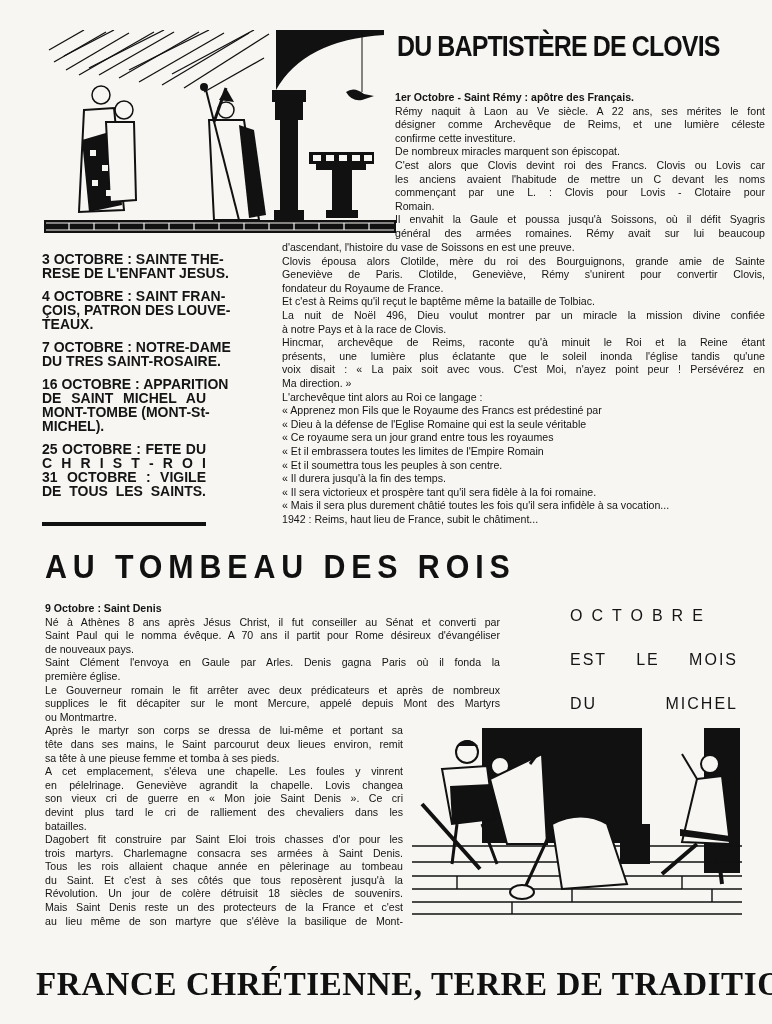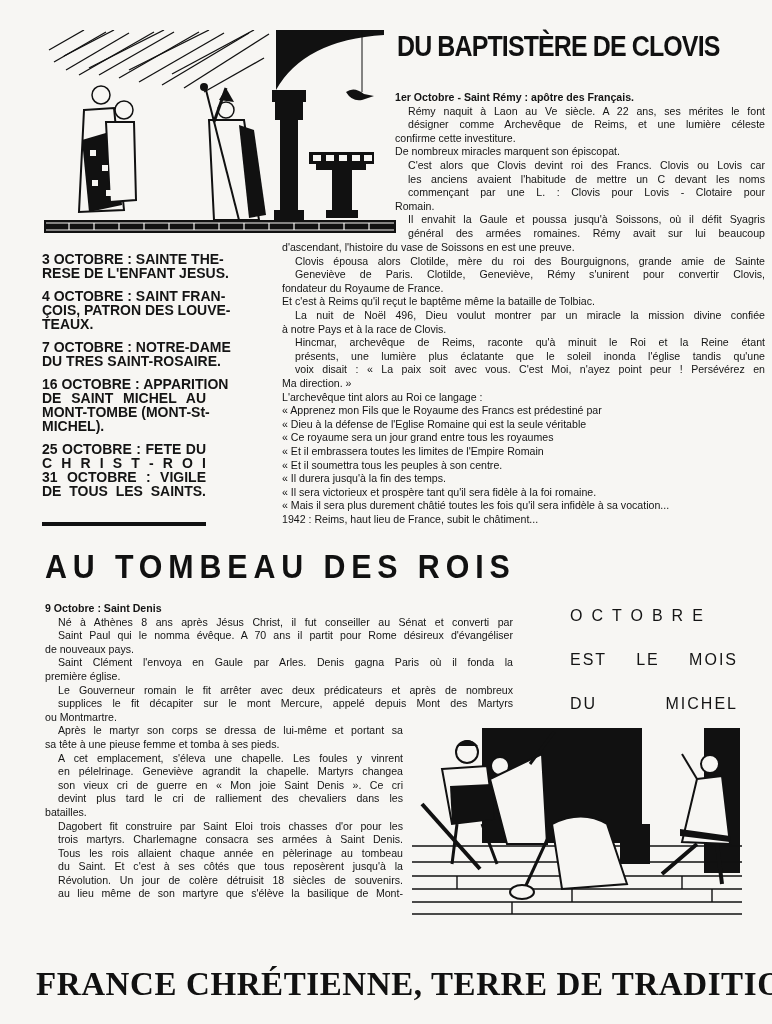--- a/index.html
+++ b/index.html
@@ -9,21 +9,21 @@
     font-family: "Liberation Sans", "DejaVu Sans", sans-serif;
   }
   .abs { position: absolute; }
   .title1 {
     left: 397px; top: 30px; font-family: "Liberation Sans", sans-serif;
     font-weight: bold; font-size: 29px; letter-spacing: -1px; transform: scaleX(0.86);
     transform-origin: left top; white-space: nowrap; color: #111;
   }
   .body-text { font-size: 10.6px; line-height: 13.6px; white-space: nowrap; }
   .body-text .ln { display: block; }
-  .body-text .ln.justify { text-align: justify; text-align-last: justify; margin-left: 13px; }
+  .body-text .ln.justify { text-align: justify; text-align-last: justify; }
   .sub-head { font-weight: bold; }
   .col-right { left: 395px; top: 91px; width: 370px; }
   .col-wide { left: 282px; top: 238px; width: 483px; }
   .feasts { left: 42px; top: 252px; width: 164px; font-weight: bold; font-size: 14px; line-height: 14px; }
   .feast { margin-bottom: 9px; }
   .feast .ln { display: block; text-align: justify; text-align-last: justify; white-space: nowrap; }
   .feast .ln.last { text-align-last: left; }
   .rule { left: 42px; top: 522px; width: 164px; height: 4px; background: #111; }
   .title2 {
     left: 45px; top: 548px; font-weight: bold; font-size: 33px; letter-spacing: 6.4px;
@@ -201,31 +201,33 @@
   <span class="ln sub-head">9 Octobre : Saint Denis</span>
   <span class="ln justify" style="width:455px">Né à Athènes 8 ans après Jésus Christ, il fut conseiller au Sénat et converti par</span>
   <span class="ln justify" style="width:455px">Saint Paul qui le nomma évêque. A 70 ans il partit pour Rome désireux d'évangéliser</span>
   <span class="ln">de nouveaux pays.</span>
   <span class="ln justify" style="width:455px">Saint Clément l'envoya en Gaule par Arles. Denis gagna Paris où il fonda la</span>
   <span class="ln">première église.</span>
   <span class="ln justify" style="width:455px">Le Gouverneur romain le fit arrêter avec deux prédicateurs et après de nombreux</span>
   <span class="ln justify" style="width:455px">supplices le fit décapiter sur le mont Mercure, appelé depuis Mont des Martyrs</span>
   <span class="ln">ou Montmartre.</span>
   <span class="ln justify">Après le martyr son corps se dressa de lui-même et portant sa</span>
+  <span class="ln justify">tête dans ses mains, le Saint parcourut deux lieues environ, remit</span>
   <span class="ln">sa tête à une pieuse femme et tomba à ses pieds.</span>
   <span class="ln justify">A cet emplacement, s'éleva une chapelle. Les foules y vinrent</span>
-  <span class="ln justify">en pélelrinage. Geneviève agrandit la chapelle. Martyrs changea</span>
+  <span class="ln justify">en pélelrinage. Geneviève agrandit la chapelle. Lovis changea</span>
   <span class="ln justify">son vieux cri de guerre en « Mon joie Saint Denis ». Ce cri</span>
   <span class="ln justify">devint plus tard le cri de ralliement des chevaliers dans les</span>
   <span class="ln">batailles.</span>
   <span class="ln justify">Dagobert fit construire par Saint Eloi trois chasses d'or pour les</span>
   <span class="ln justify">trois martyrs. Charlemagne consacra ses armées à Saint Denis.</span>
   <span class="ln justify">Tous les rois allaient chaque année en pèlerinage au tombeau</span>
   <span class="ln justify">du Saint. Et c'est à ses côtés que tous reposèrent jusqu'à la</span>
   <span class="ln justify">Révolution. Un jour de colère détruisit 18 siècles de souvenirs.</span>
+  <span class="ln justify">Mais Saint Denis reste un des protecteurs de la France et c'est</span>
   <span class="ln justify">au lieu même de son martyre que s'élève la basilique de Mont-</span>
 </div>
 
 <div class="abs rosaire">
   <span class="ln spaced">OCTOBRE</span>
   <span class="ln">EST LE MOIS</span>
   <span class="ln">DU MICHEL</span>
 </div>
 
 <div class="abs" style="left:412px;top:724px;width:335px;height:205px;">

